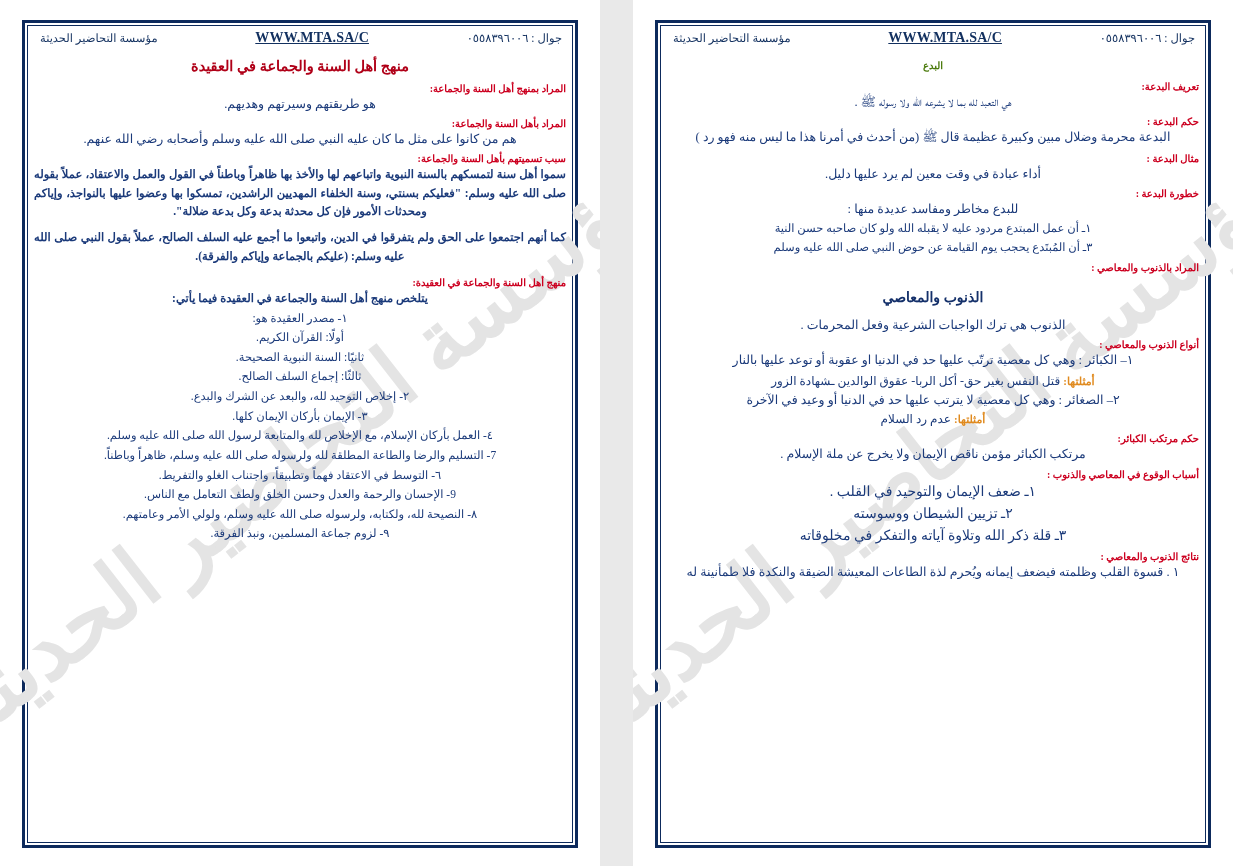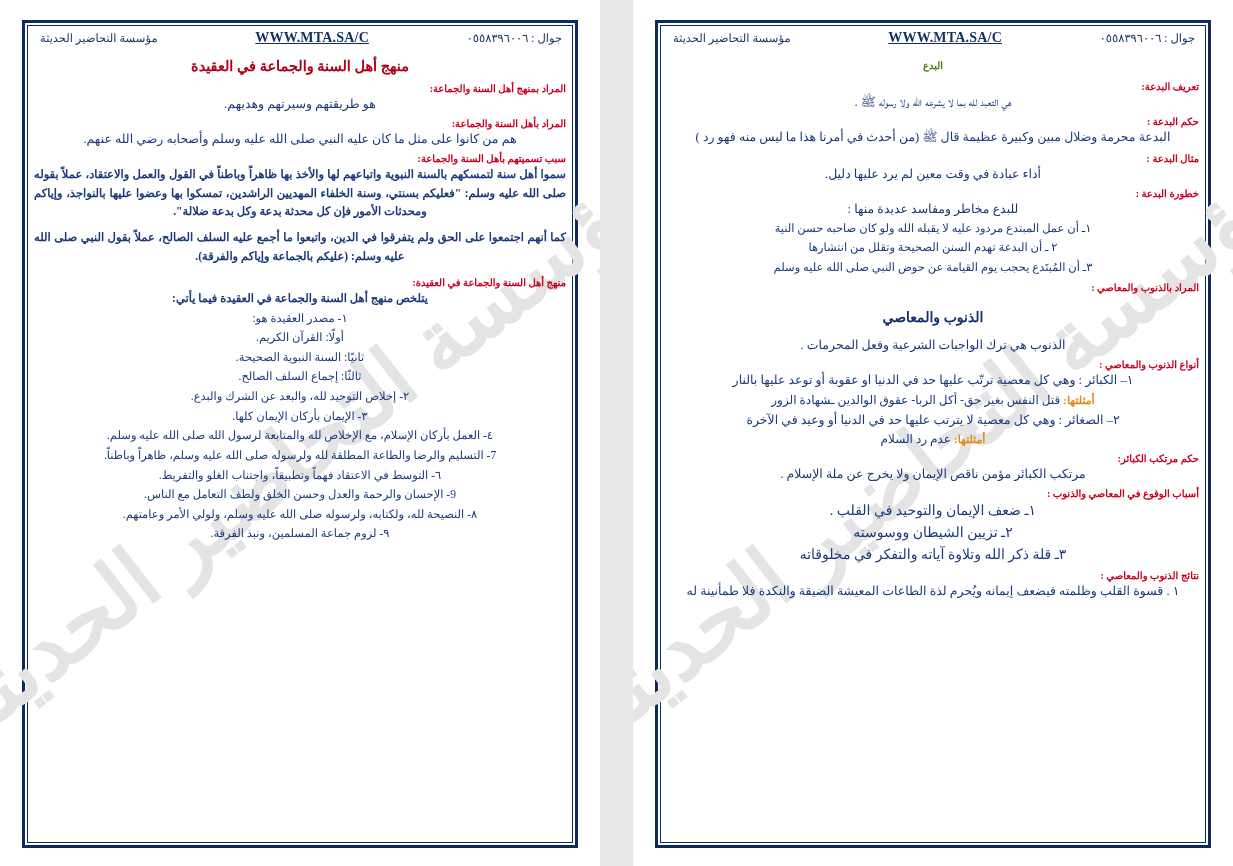--- a/index.html
+++ b/index.html
@@ -235,21 +235,20 @@
       <div class="sec-head">حكم البدعة :</div>
       <div class="body-line just">البدعة محرمة وضلال مبين وكبيرة عظيمة قال ﷺ (من أحدث في أمرنا هذا ما ليس منه فهو رد )</div>
 
       <div class="sec-head">مثال البدعة :</div>
       <div class="body-line">أداء عبادة في وقت معين لم يرد عليها دليل.</div>
 
       <div class="sec-head">خطورة البدعة :</div>
       <div class="body-line">للبدع مخاطر ومفاسد عديدة منها :</div>
       <ul class="list sm">
         <li>١ـ    أن عمل المبتدع مردود عليه لا يقبله الله ولو كان صاحبه حسن النية</li>
-        <li>٢ ـ    أن البدعة تهدم السنن الصحيحة وتقلل من انتشارها</li>
         <li>٣ـ أن المُبتَدع يحجب يوم القيامة عن حوض النبي صلى الله عليه وسلم</li>
       </ul>
 
       <div class="sec-head">المراد بالذنوب والمعاصي :</div>
 
       <div class="sec-head center">الذنوب والمعاصي</div>
       <div class="body-line">الذنوب هي ترك الواجبات الشرعية وفعل المحرمات .</div>
 
       <div class="sec-head">أنواع الذنوب والمعاصي :</div>
       <div class="body-line just">١– الكبائر : وهي كل معصية ترتّب عليها حد في الدنيا او عقوبة أو توعد عليها بالنار</div>

